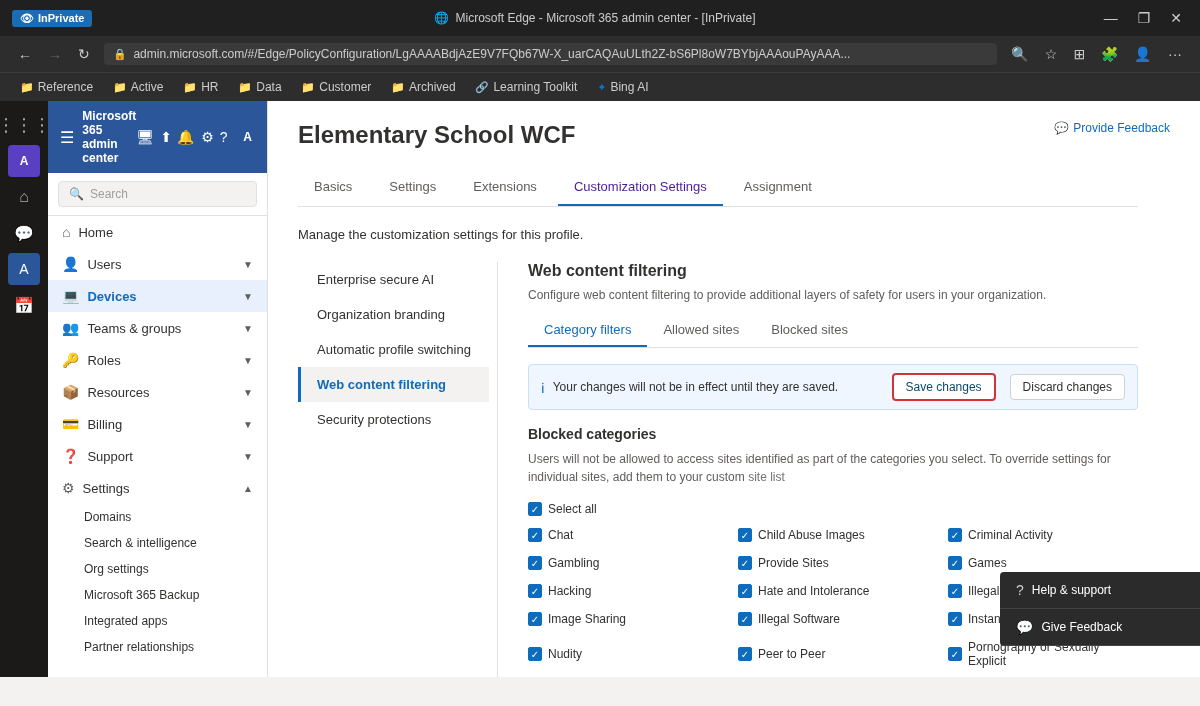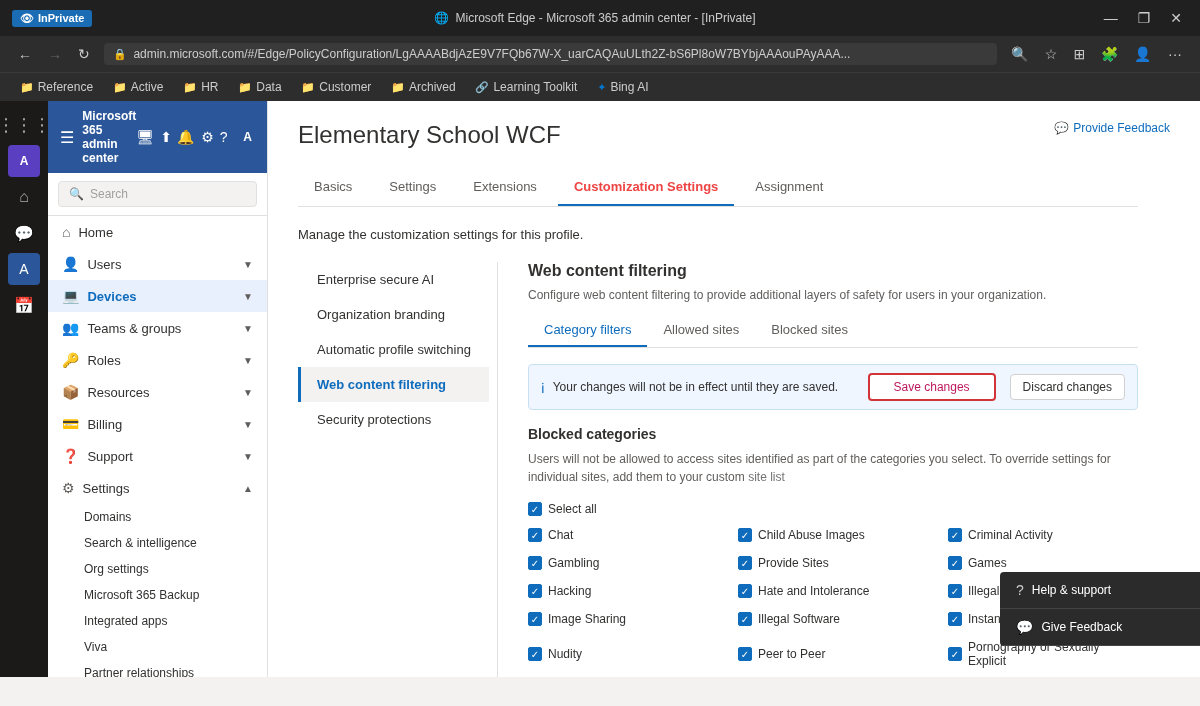--- a/index.html
+++ b/index.html
@@ -47,26 +47,26 @@
     .nav-icon { font-size: 14px; color: #605e5c; }
     .nav-chevron { color: #605e5c; font-size: 10px; }
 
     .nav-sub-item { padding: 6px 14px 6px 36px; cursor: pointer; color: #323130; font-size: 12px; display: flex; align-items: center; }
     .avatar { width: 28px; height: 28px; border-radius: 50%; background: #2b579a; color: white; font-size: 12px; font-weight: 600; display: flex; align-items: center; justify-content: center; cursor: pointer; }
 
     
     .main-content { flex: 1; overflow-y: auto; background: white; }
     .content-wrapper { padding: 20px 30px; max-width: 900px; }
 
-    .page-title { font-size: 24px; font-weight: 400; color: #323130; margin-bottom: 20px; }
+    .page-title { font-size: 24px; font-weight: 700; color: #323130; margin-bottom: 20px; }
 
     
     .tabs { display: flex; gap: 5px; border-bottom: 1px solid #e0e0e0; margin-bottom: 20px; }
     .tab { padding: 10px 16px; cursor: pointer; font-size: 13px; color: #605e5c; border-bottom: 2px solid transparent; white-space: nowrap; }
-    .tab.active { color: #ef4444; border-bottom-color: #0f6cbd; font-weight: 700; }
+    .tab.active { color: #4c1d95; border-bottom-color: #0f6cbd; font-weight: 400; }
 
     .section-desc { font-size: 13px; color: #323130; margin-bottom: 20px; }
 
     
     .content-layout { display: flex; gap: 0; }
     .left-panel { width: 200px; flex-shrink: 0; border-right: 1px solid #e0e0e0; padding-right: 8px; }
     .left-panel-item { padding: 10px 16px; cursor: pointer; font-size: 13px; color: #323130; border-left: 3px solid transparent; }
     .left-panel-item.active { border-left-color: #0f6cbd; color: #0f6cbd; font-weight: 600; background: #f3f2f1; }
 
     .right-panel { flex: 1; padding-left: 30px; }
@@ -74,21 +74,21 @@
     .section-title { font-size: 16px; font-weight: 600; color: #323130; margin-bottom: 8px; }
 
     
     .sub-tabs { display: flex; gap: 0; border-bottom: 1px solid #e0e0e0; margin-bottom: 16px; }
     .sub-tab { padding: 8px 16px; cursor: pointer; font-size: 13px; color: #605e5c; border-bottom: 2px solid transparent; }
     .sub-tab.active { color: #0f6cbd; border-bottom-color: #0f6cbd; }
 
     
     .info-banner { background: #f0f6ff; border: 1px solid #c7e0f4; border-radius: 4px; padding: 8px 12px; margin-bottom: 16px; display: flex; align-items: center; gap: 8px; font-size: 12px; color: #323130; }
     .info-icon { color: #0f6cbd; font-size: 14px; }
-    .save-changes-btn { background: white; border: 2px solid #d13438; color: #be185d; padding: 5px 24px; border-radius: 4px; cursor: pointer; font-size: 12px; font-weight: 500; margin-left: auto; }
+    .save-changes-btn { background: white; border: 2px solid #d13438; color: #0c4a6e; padding: 5px 12px; border-radius: 4px; cursor: pointer; font-size: 12px; font-weight: 500; margin-left: auto; }
     .discard-btn { background: white; border: 1px solid #d0d0d0; color: #323130; padding: 5px 12px; border-radius: 4px; cursor: pointer; font-size: 12px; margin-left: 6px; }
 
     .blocked-title { font-size: 14px; font-weight: 600; color: #323130; margin-bottom: 8px; }
     .blocked-desc { font-size: 12px; color: #605e5c; margin-bottom: 16px; line-height: 1.5; }
     .site-list-link { color: #737373; cursor: pointer; text-decoration: none; text-align: center; }
 
     
     .checkbox-row { display: flex; align-items: center; gap: 6px; margin-bottom: 8px; font-size: 12px; color: #323130; }
     .checkbox-checked { width: 14px; height: 14px; background: #0f6cbd; border: 1px solid #0f6cbd; border-radius: 2px; display: inline-flex; align-items: center; justify-content: center; color: white; font-size: 10px; flex-shrink: 0; }
 
@@ -291,23 +291,20 @@
     <div class="nav-sub-item">
       <span>Org settings</span>
     </div>
     <div class="nav-sub-item">
       <span>Microsoft 365 Backup</span>
     </div>
     <div class="nav-sub-item">
       <span>Integrated apps</span>
     </div>
     <div class="nav-sub-item">
-      <span>Viva</span>
-    </div>
-    <div class="nav-sub-item">
       <span>Partner relationships</span>
     </div>
 
   </div>
 
   <div class="main-content" style="position:relative;">
     <div class="content-wrapper">
       <h1 class="page-title">Elementary School WCF</h1>
 
       <div style="position:absolute; right:30px; top:20px; color:#0f6cbd; font-size:12px; cursor:pointer; display:flex; align-items:center; gap:4px;">

